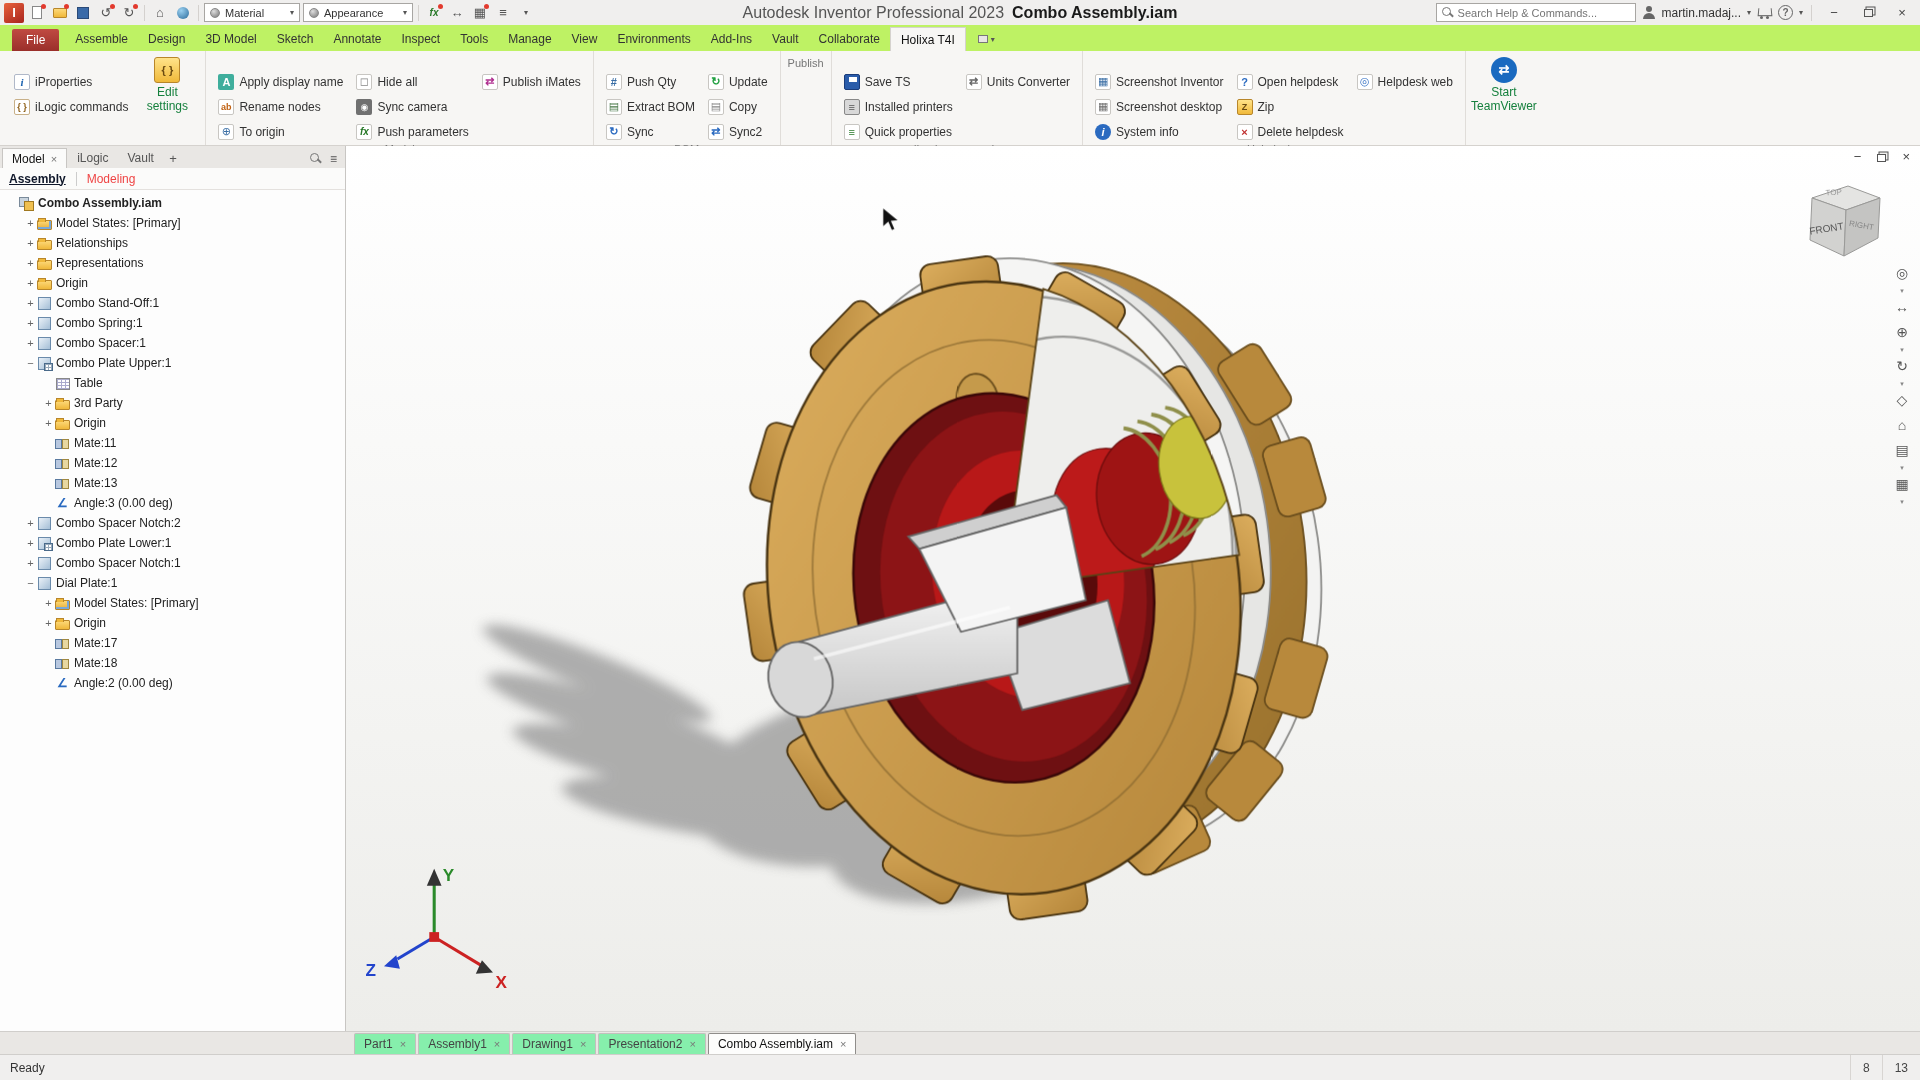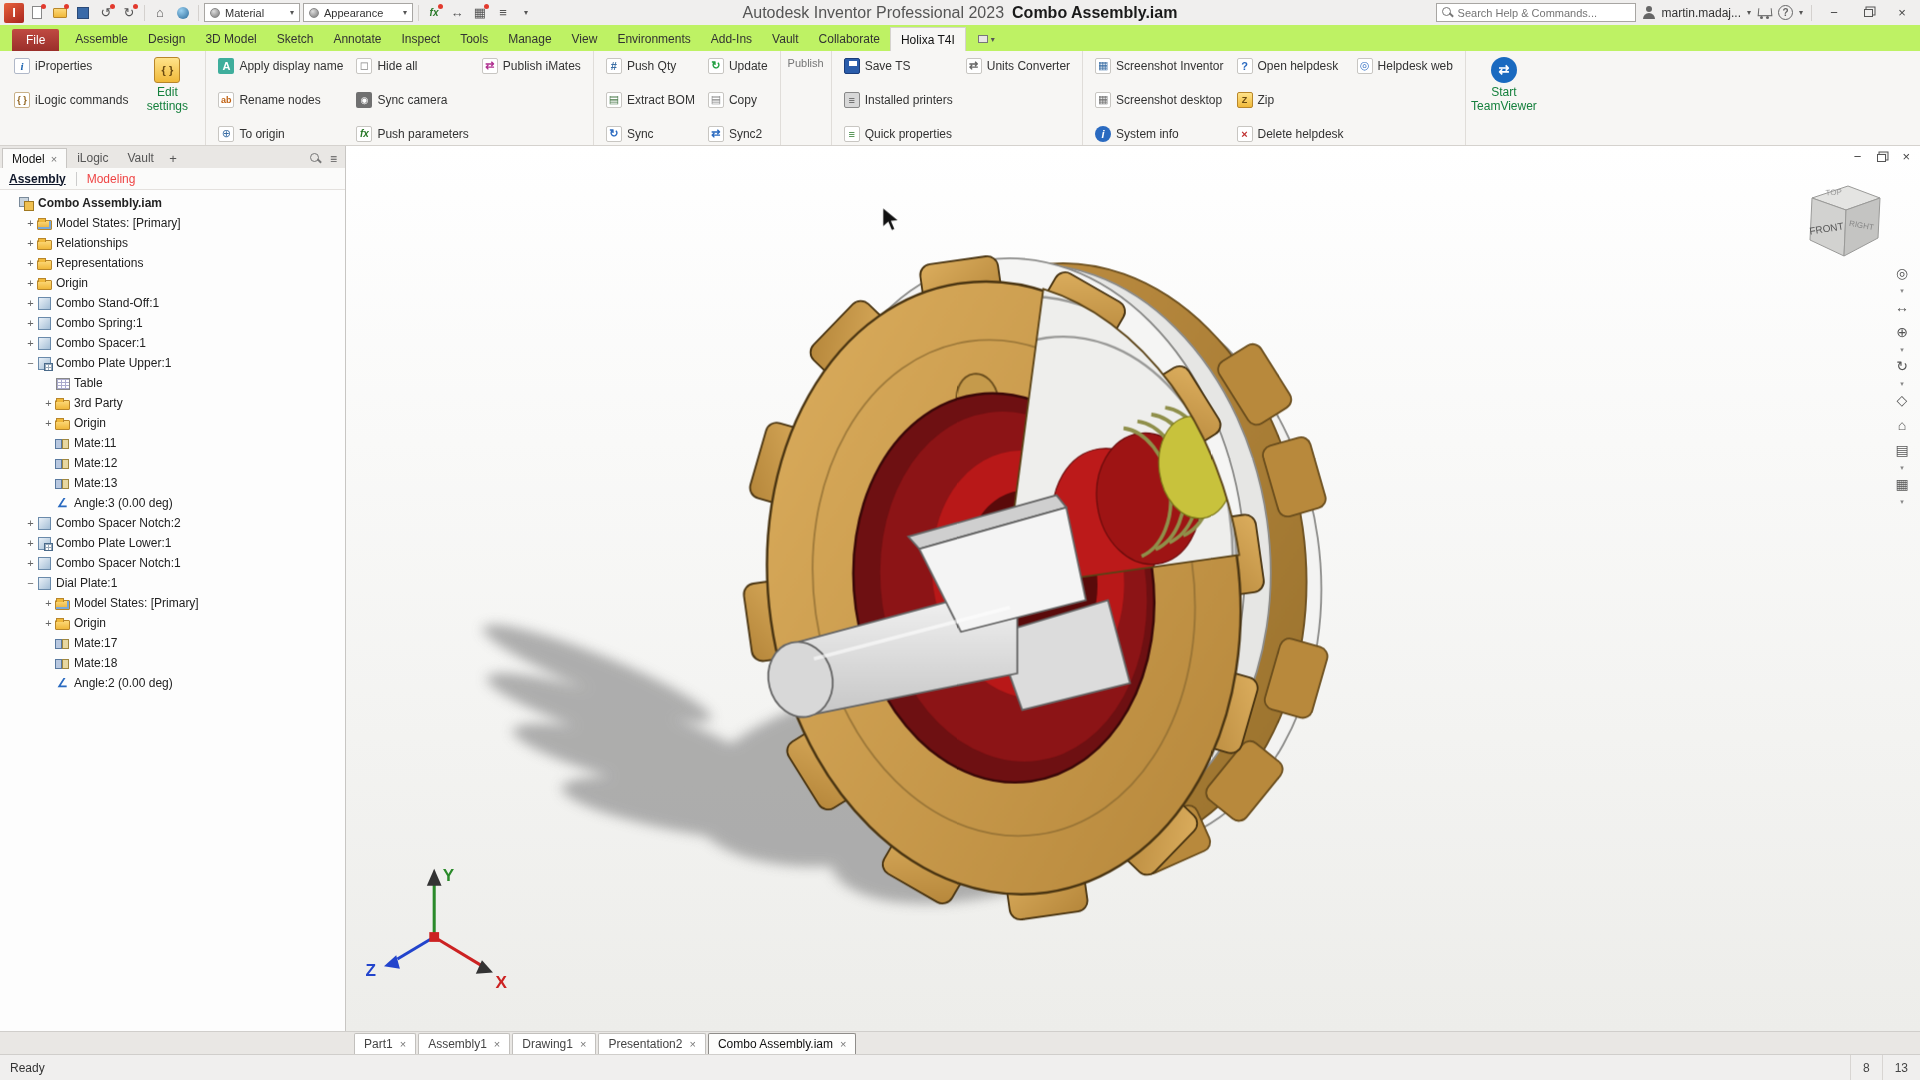--- a/index.html
+++ b/index.html
@@ -44,21 +44,21 @@
   .rtab { height:24px; padding:0 10px; display:flex; align-items:center; color:#333; font-size:12px; }
   .rtab.active { background:#f7f6f4; border:1px solid #d5d2ce; border-bottom:none; color:#111; }
   .ribbon-opts { display:flex; align-items:center; gap:3px; margin-left:6px; color:#555; height:24px; padding:0 6px; }
   .ribbon-opts .box { width:10px; height:8px; border:1px solid #777; background:#e8e6e3; }
 
   
   .ribbon { height:95px; background:#f7f6f4; border-bottom:1px solid #d5d2ce; display:flex; align-items:stretch; padding:0 2px; }
   .rgroup { display:flex; flex-direction:column; padding:3px 7px 0; border-right:1px solid #e0ddd9; }
   .rgroup-body { flex:1; display:flex; gap:3px; align-items:flex-start; }
   .rgroup-label { height:17px; display:flex; align-items:center; justify-content:center; gap:4px; color:#777; font-size:11px; }
-  .rcol { display:flex; flex-direction:column; gap:11px; }
+  .rcol { display:flex; flex-direction:column; gap:2px;margin-top:16px; }
   .rbtn { display:flex; align-items:center; gap:5px; height:23px; padding:0 5px; border-radius:2px; white-space:nowrap; color:#333; font-size:12px; }
   .rbig { width:62px; display:flex; flex-direction:column; align-items:center; gap:3px; padding-top:3px; text-align:center; color:#15803d; font-size:12px; line-height:1.15; }
   .ric { width:16px; height:16px; border-radius:2px; display:flex; align-items:center; justify-content:center; font-size:11px; flex:none; }
   .ric.brd { background:#fff; border:1px solid #c8c6c2; }
   .ric-big { width:26px; height:26px; border-radius:3px; display:flex; align-items:center; justify-content:center; flex:none; }
   .ic-iprop { background:#fff; border:1px solid #b0b8c8; color:#1a62b0; font-weight:bold; font-style:italic; font-family:"Liberation Serif",serif; }
   .ic-iprop::before { content:"i"; }
   .ic-ilogicc { background:#fff; border:1px solid #c8b088; color:#8a5a10; font-weight:bold; font-size:9px; }
   .ic-ilogicc::before { content:"{ }"; }
   .ic-editset { background:linear-gradient(#ffe38a,#f0b93a); border:1px solid #b8862a; color:#6a4a10; font-weight:bold; font-size:11px; }
@@ -130,21 +130,21 @@
   .viewport { flex:1; position:relative; background:linear-gradient(#ffffff,#ededea); overflow:hidden; }
   .scene { position:absolute; inset:0; width:100%; height:100%; }
   .mdi-ctl { position:absolute; top:3px; right:10px; display:flex; gap:16px; align-items:center; color:#444; font-size:13px; z-index:6; }
   .viewcube { position:absolute; top:28px; right:30px; z-index:5; }
   .navbar { position:absolute; top:116px; right:5px; width:26px; display:flex; flex-direction:column; align-items:center; gap:3px; z-index:5; }
   .nav-btn { width:24px; height:22px; display:flex; align-items:center; justify-content:center; color:#555; font-size:14px; border-radius:2px; }
   .nav-caret { font-size:7px; color:#888; height:6px; }
 
   
   .doctabs { height:23px; background:#e9e7e4; border-top:1px solid #d0cecb; display:flex; align-items:flex-end; padding-left:354px; gap:2px; }
-  .dtab { height:21px; padding:0 9px; background:#ffffff; border:1px solid #c2c0bd; border-bottom:none; border-radius:2px 2px 0 0; display:flex; align-items:center; gap:7px; font-size:12px; color:#444; }
+  .dtab { height:21px; padding:0 9px; background:#86efac; border:1px solid #c2c0bd; border-bottom:none; border-radius:2px 2px 0 0; display:flex; align-items:center; gap:7px; font-size:12px; color:#444; }
   .dtab .x { font-size:11px; color:#777; }
   .dtab.active { background:#fdfdfc; border-color:#8f8d8a; color:#111; }
 
   
   .statusbar { height:26px; background:#f0efee; border-top:1px solid #d0cecb; display:flex; align-items:center; font-size:12px; color:#333; }
   .status-left { padding-left:10px; }
   .status-right { margin-left:auto; display:flex; align-items:stretch; height:100%; }
   .status-cell { display:flex; align-items:center; padding:0 12px; border-left:1px solid #d8d5d2; color:#444; }
 </style>
 </head>

